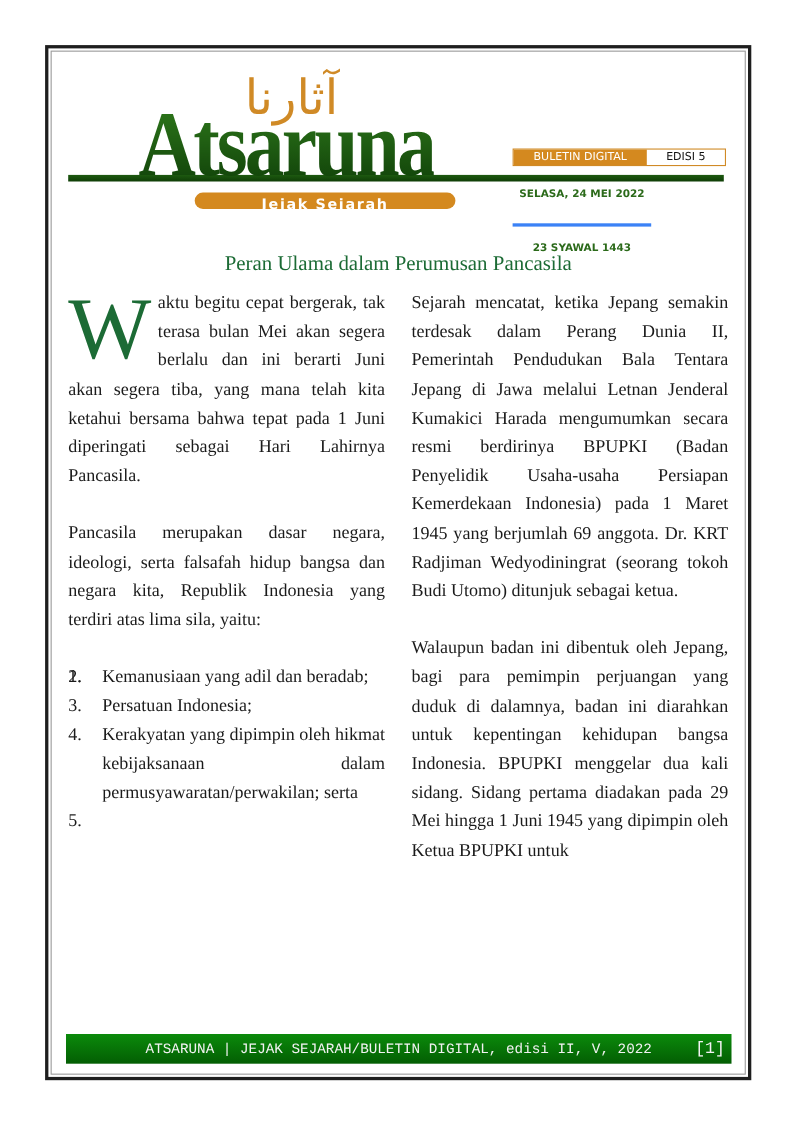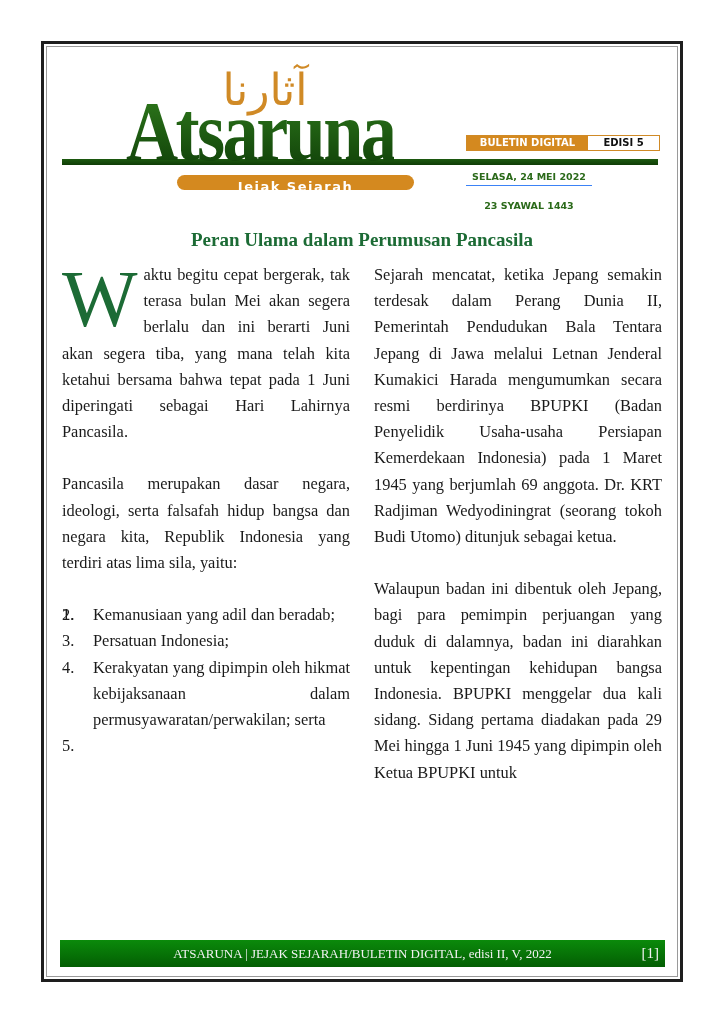--- a/index.html
+++ b/index.html
@@ -33,54 +33,54 @@
     -webkit-text-fill-color:transparent; transform:scaleX(0.86); transform-origin:left center;
   }
   .tagline-pill {
     position:absolute; left:177px; top:175px; width:237px; height:15px; border-radius:11px;
     background:#d4891f; color:#fff; font-family:"DejaVu Sans", sans-serif; font-weight:bold;
     font-size:13px; letter-spacing:1.5px; text-align:center; line-height:23px;
   }
   .edition-box {
     position:absolute; left:466px; top:135px; width:192px; height:14px;
     border:1px solid #d08a26; background:#fff; display:flex;
-    font-family:"DejaVu Sans", sans-serif; font-weight:bold; font-size:10px; line-height:14px;align-items:center;
+    font-family:"DejaVu Sans", sans-serif; font-weight:normal; font-size:10px; line-height:14px;align-items:center;
   }
   .edition-box .bul { background:#d4891f; color:#fff; width:121px; text-align:center; }
   .edition-box .edisi { color:#111; flex:1; text-align:center; }
   .date-block {
     position:absolute; left:466px; top:170px; width:126px; text-align:center;
     font-family:"DejaVu Sans", sans-serif; font-weight:bold; font-size:9.5px; color:#2b6a1a;
   }
-  .date-block .d1 { border-bottom:1px solid #3b82f6; padding-bottom:2px; line-height:13px; }
+  .date-block .d1 { border-bottom:3px solid #3b82f6; padding-bottom:20px; line-height:13px; }
   .date-block .d2 { line-height:14px; padding-top:1px;margin-top:12px; }
   
   .article-title {
     position:absolute; left:62px; top:229px; width:600px; text-align:center;
-    font-family:"Liberation Serif", serif; font-weight:bold; font-size:19px; color:#1c6b35;
+    font-family:"Liberation Serif", serif; font-weight:normal; font-size:19px; color:#1c6b35;
   }
   .col {
     position:absolute; top:262px; width:288px;
     font-size:16.4px; line-height:26.2px; text-align:justify;
   }
   .col-left { left:62px; }
   .col-right { left:374px; }
   .col p { margin:0 0 26px 0; }
   .dropcap {
     float:left; font-size:80px; line-height:62px; color:#1c6b35; margin:6px 6px 0 0;
     font-family:"Liberation Serif", serif;
   }
   ol.sila { margin:0 0 26px 0; padding:0; list-style:none; }
   ol.sila li { position:relative; padding-left:31px; text-align:justify; }
   ol.sila li .num { position:absolute; left:0; top:0; }
   
   .footer {
     position:absolute; left:60px; top:940px; width:605px; height:27px;
     background:linear-gradient(#0b8a0b,#035e03); color:#f2f2f2;
-    font-family:Liberation Serif, serif; font-size:13px; line-height:27px;
+    font-family:Liberation Mono, monospace; font-size:13px; line-height:27px;
   }
   .footer .ft { position:absolute; left:0; right:0; text-align:center; }
   .footer .pg { position:absolute; right:6px; font-size:15px; }
 </style>
 </head>
 <body>
 
 <div class="frame-outer">
   <div class="frame-inner"></div>
 </div>

